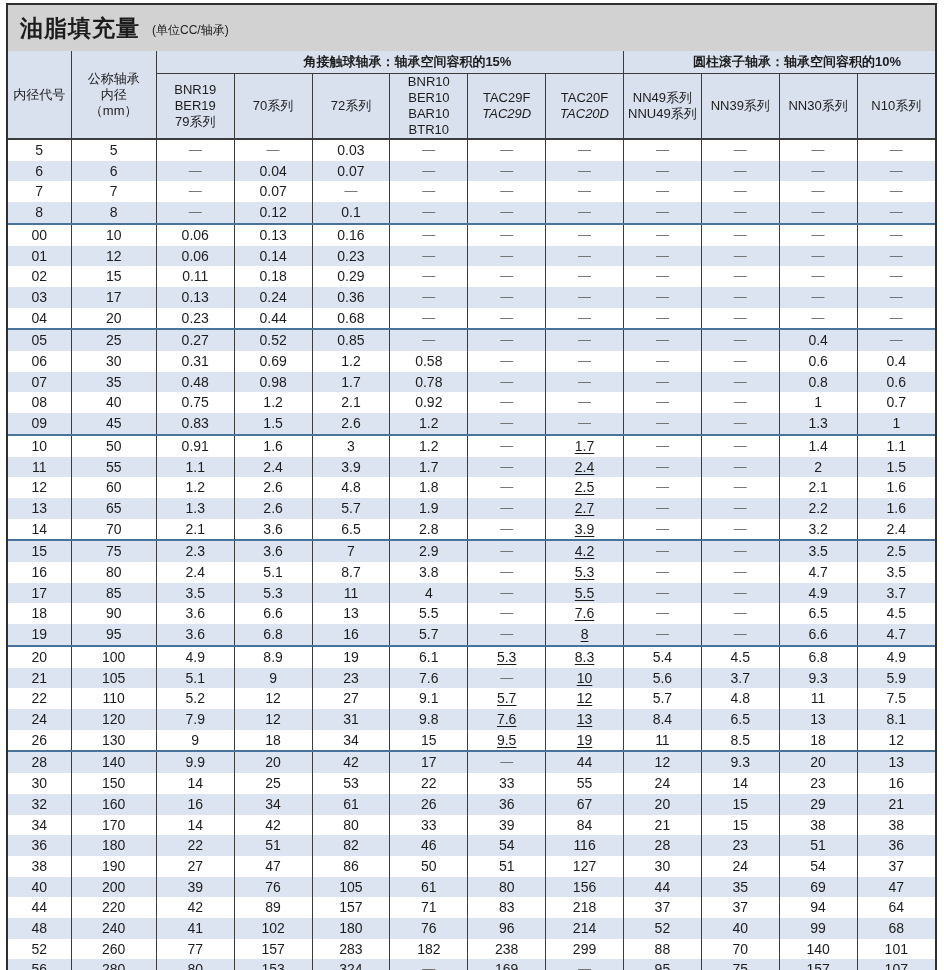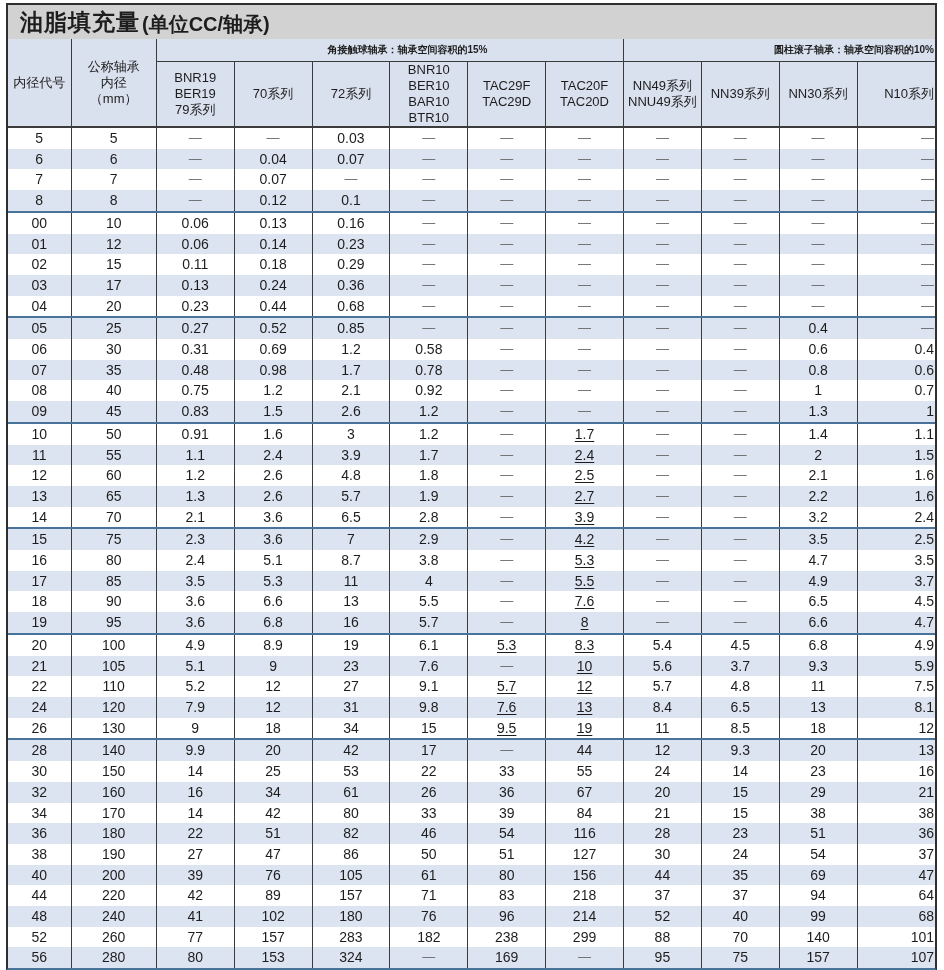--- a/index.html
+++ b/index.html
@@ -18,68 +18,68 @@
     color:var(--text);
     width:944px;
     padding:3px 7px 8px 6px;
   }
   .sheet{
     border:2px solid #2f2f2f;
     border-bottom:3px solid var(--separator);
   }
   .title-bar{
     background:var(--title-bar-bg);
-    height:34px;
+    height:46px;
     display:flex;
     align-items:center;
     padding-left:12px;
   }
   .title-main{
     font-size:23px;
     font-weight:600;
     letter-spacing:1px;
   }
   .title-unit{
-    font-size:20px;
-    font-weight:700;
-    margin-left:2px;
+    font-size:12px;
+    font-weight:400;
+    margin-left:12px;
     padding-top:4px;
   }
   table.grease-table{
     width:100%;
     border-collapse:collapse;
     table-layout:fixed;
   }
   th,td{
     border-right:1px solid var(--grid);
     text-align:center;
     vertical-align:middle;
     padding:0 1px;
     overflow:hidden;
   }
-  th:last-child,td:last-child{border-right:none;text-align:right;}
+  th:last-child,td:last-child{border-right:none;}
   thead th{
     background:var(--header-bg);
     font-weight:normal;
     font-size:13px;
     line-height:16px;
     white-space:pre-line;
   }
   tr.group-row th{height:22px;}
   th.group-cell{
     border-bottom:1px solid var(--grid);
     font-weight:bold;
-    font-size:10px;
+    font-size:13px;
     padding-left:36px;
   }
   tr.series-row th{height:66px;}
   tr.series-row th,th.rowspan-cell{
     border-bottom:2px solid var(--grid);
   }
-  .hdr-line{display:block;}
+  .hdr-line{display:block;font-style:italic;}
   .hdr-u{display:block;text-underline-offset:2px;}
   tbody td{
     height:20.7px;
     font-size:14px;
     line-height:20.7px;
     white-space:nowrap;
   }
   tbody tr:nth-child(even){background:var(--stripe);}
   tbody tr.sep-after td{border-bottom:2px solid var(--separator);}
   td.dash{color:var(--dash);font-size:13px;}

